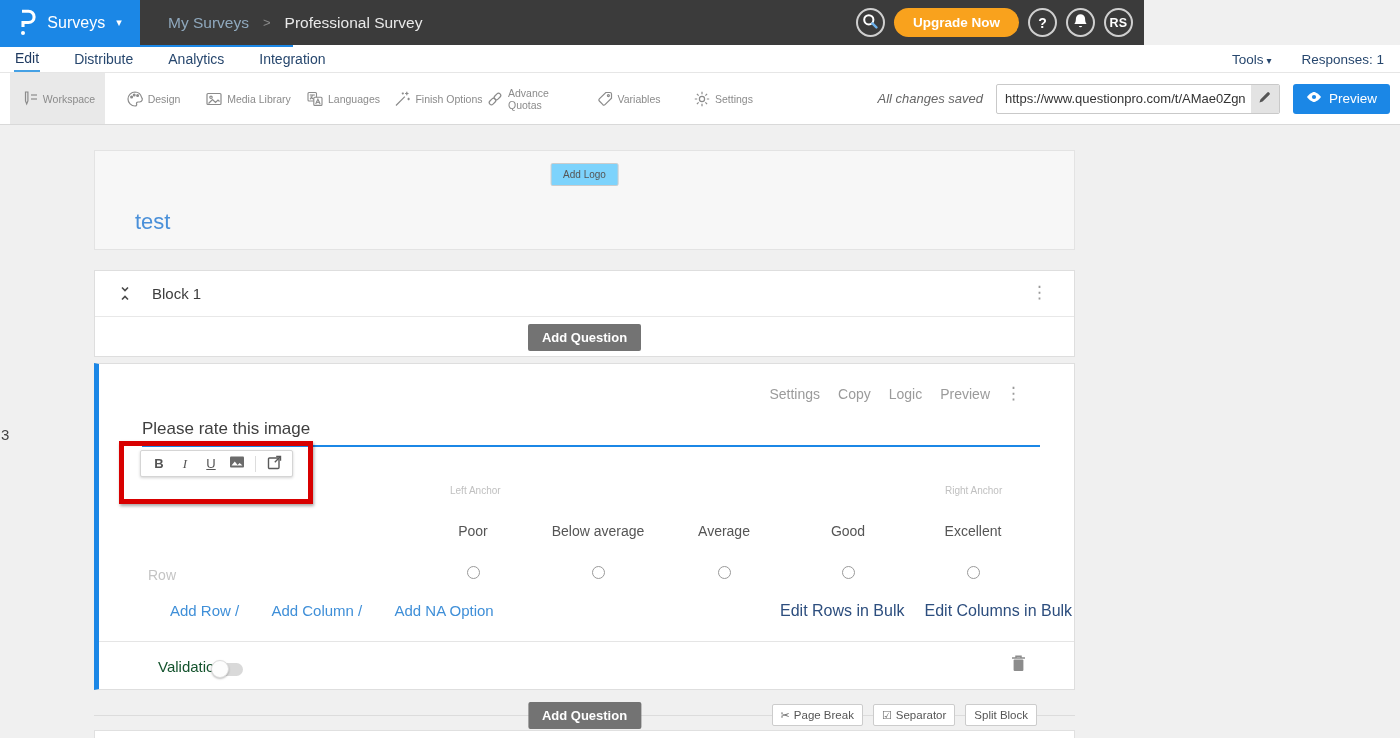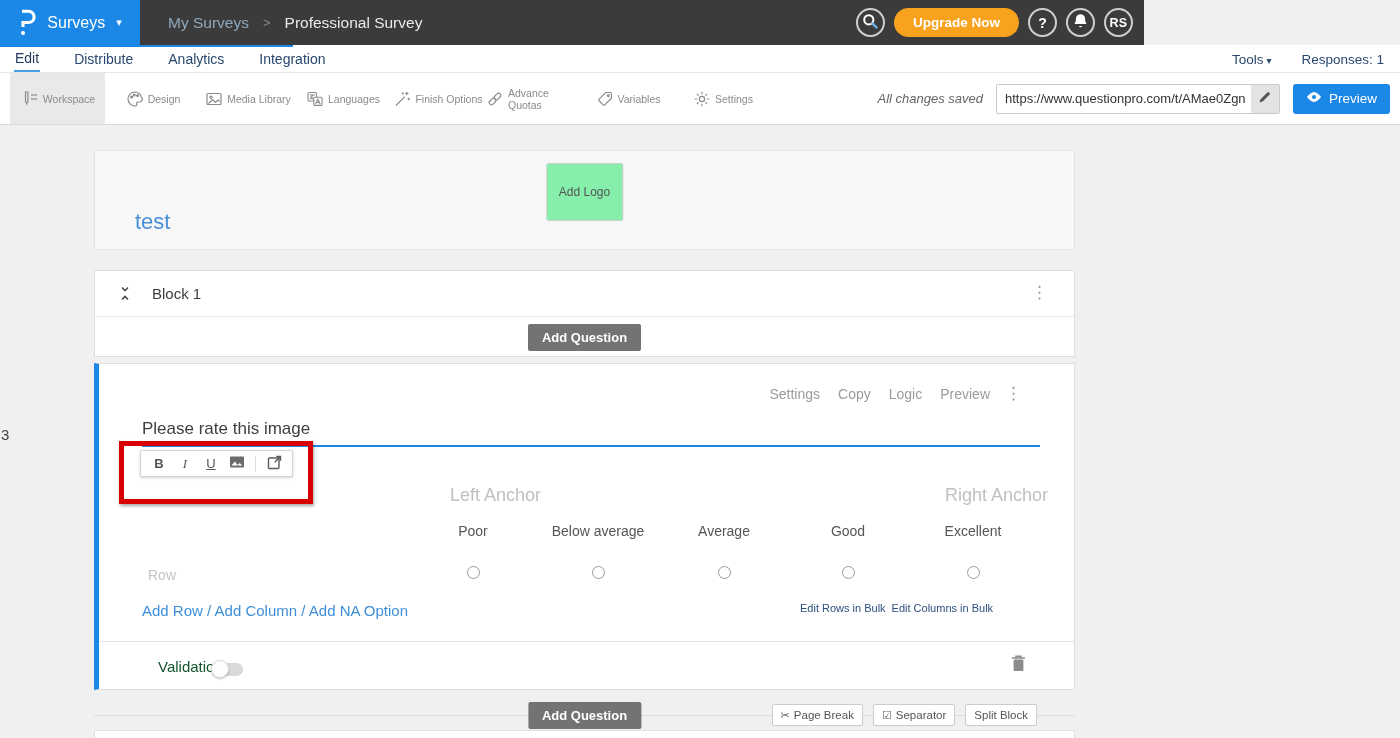--- a/index.html
+++ b/index.html
@@ -54,21 +54,21 @@
     display:flex; align-items:center; overflow:hidden; }
   .url-text { flex:1; font-size:13px; color:#333; padding:0 8px; white-space:nowrap; overflow:hidden; }
   .url-edit { width:28px; height:28px; background:#e3e3e3; display:flex; align-items:center; justify-content:center; cursor:pointer; }
   .preview-btn { height:30px; background:#1b87e6; border:none; border-radius:3px; color:#fff; font-size:13.5px;
     display:flex; align-items:center; gap:7px; padding:0 13px; cursor:pointer; font-family:inherit; }
 
   
   .card { position:absolute; left:94px; width:981px; background:#fff; border:1px solid #dedede; }
   .survey-header-card { top:150px; height:100px; background:#f7f7f7; border-color:#e3e3e3; }
   .add-logo-btn { position:absolute; top:12px; left:50%; transform:translateX(-50%);
-    background:#86efac; border:1px solid #ccc; border-radius:2px; padding:21px 12px; font-size:12px; color:#555; cursor:pointer; font-family:inherit; }
+    background:#7dd3fc; border:1px solid #ccc; border-radius:2px; padding:5px 12px; font-size:10px; color:#555; cursor:pointer; font-family:inherit; }
   .survey-title { position:absolute; left:40px; top:58px; font-size:22px; color:#4a90d9; }
 
   .block-card { top:270px; height:87px; }
   .block-header { position:relative; height:46px; border-bottom:1px solid #e8e8e8; }
   .collapse-icon { position:absolute; left:23px; top:15px; cursor:pointer; }
   .block-title { position:absolute; left:57px; top:14px; font-size:15px; color:#3c3c3c; }
   .kebab { color:#9a9a9a; font-size:17px; line-height:1; cursor:pointer; }
   .block-kebab { position:absolute; right:26px; top:13px; }
   .block-addq-row { height:40px; display:flex; align-items:center; justify-content:center; }
   .addq-btn { background:#737373; color:#fff; border:none; border-radius:2px; font-weight:bold; font-size:13px;
@@ -83,32 +83,32 @@
   .fmt-toolbar { position:absolute; left:41px; top:86px; height:27px; background:#fff; border:1px solid #d5d5d5;
     border-radius:2px; box-shadow:0 1px 3px rgba(0,0,0,.18); display:flex; align-items:center; padding:0 7px; gap:4px; z-index:3; }
   .fmt-btn { width:22px; height:21px; display:flex; align-items:center; justify-content:center;
     font-size:13px; color:#555; cursor:pointer; background:none; border:none; font-family:inherit; }
   .fmt-bold { font-weight:bold; }
   .fmt-italic { font-style:italic; font-family:"Liberation Serif", serif; }
   .fmt-underline { text-decoration:underline; }
   .fmt-divider { width:1px; height:16px; background:#ddd; margin:0 3px; }
   .annotation-box { position:absolute; left:20px; top:77px; width:194px; height:63px;
     border:5px solid #d80000; z-index:4; pointer-events:none; box-shadow:1px 2px 3px rgba(0,0,0,.35); }
-  .anchor-label { position:absolute; top:121px; font-size:18px; color:#c0c0c0; }
+  .anchor-label { position:absolute; top:121px; font-size:10px; color:#c0c0c0; }
   .left-anchor { left:351px; }
   .right-anchor { left:846px; }
   .col { position:absolute; width:150px; text-align:center; }
   .col-header { top:159px; font-size:14px; color:#555;text-align:center; }
   .col-radio { top:201px; }
   .radio { display:inline-block; width:13px; height:13px; border:1.5px solid #9a9a9a; border-radius:50%; background:#fff; cursor:pointer; }
   .row-label { position:absolute; left:49px; top:203px; font-size:14px; color:#c4c4c4; }
   .add-links { position:absolute; left:43px; top:238px; font-size:15px; color:#3f8fd8; }
-  .add-links span.link { cursor:pointer; }
+  .add-links span.link { cursor:pointer;margin-left:28px; }
   .link-sep { color:#3f8fd8; }
-  .bulk-links { position:absolute; left:681px; top:238px; display:flex; gap:6px; font-size:11px; color:#2d4e7e;margin-left:20px; }
+  .bulk-links { position:absolute; left:681px; top:238px; display:flex; gap:20px; font-size:16px; color:#2d4e7e; }
   .bulk-links span { cursor:pointer; }
   .q-divider { position:absolute; left:0; right:0; top:277px; height:1px; background:#e5e5e5; }
   .validation-label { position:absolute; left:59px; top:294px; font-size:15px; color:#14532d; }
   .toggle { position:absolute; left:114px; top:299px; width:30px; height:13px; background:#d9d9d9; border-radius:7px; cursor:pointer; }
   .toggle-knob { position:absolute; left:-2px; top:-3px; width:18px; height:18px; background:#fdfdfd;
     border:1px solid #ddd; border-radius:50%; box-shadow:0 1px 2px rgba(0,0,0,.25); }
   .trash-btn { position:absolute; right:48px; top:290px; cursor:pointer; }
 
   
   .footer-line { position:absolute; left:94px; top:715px; width:981px; height:1px; background:#dcdcdc; }

